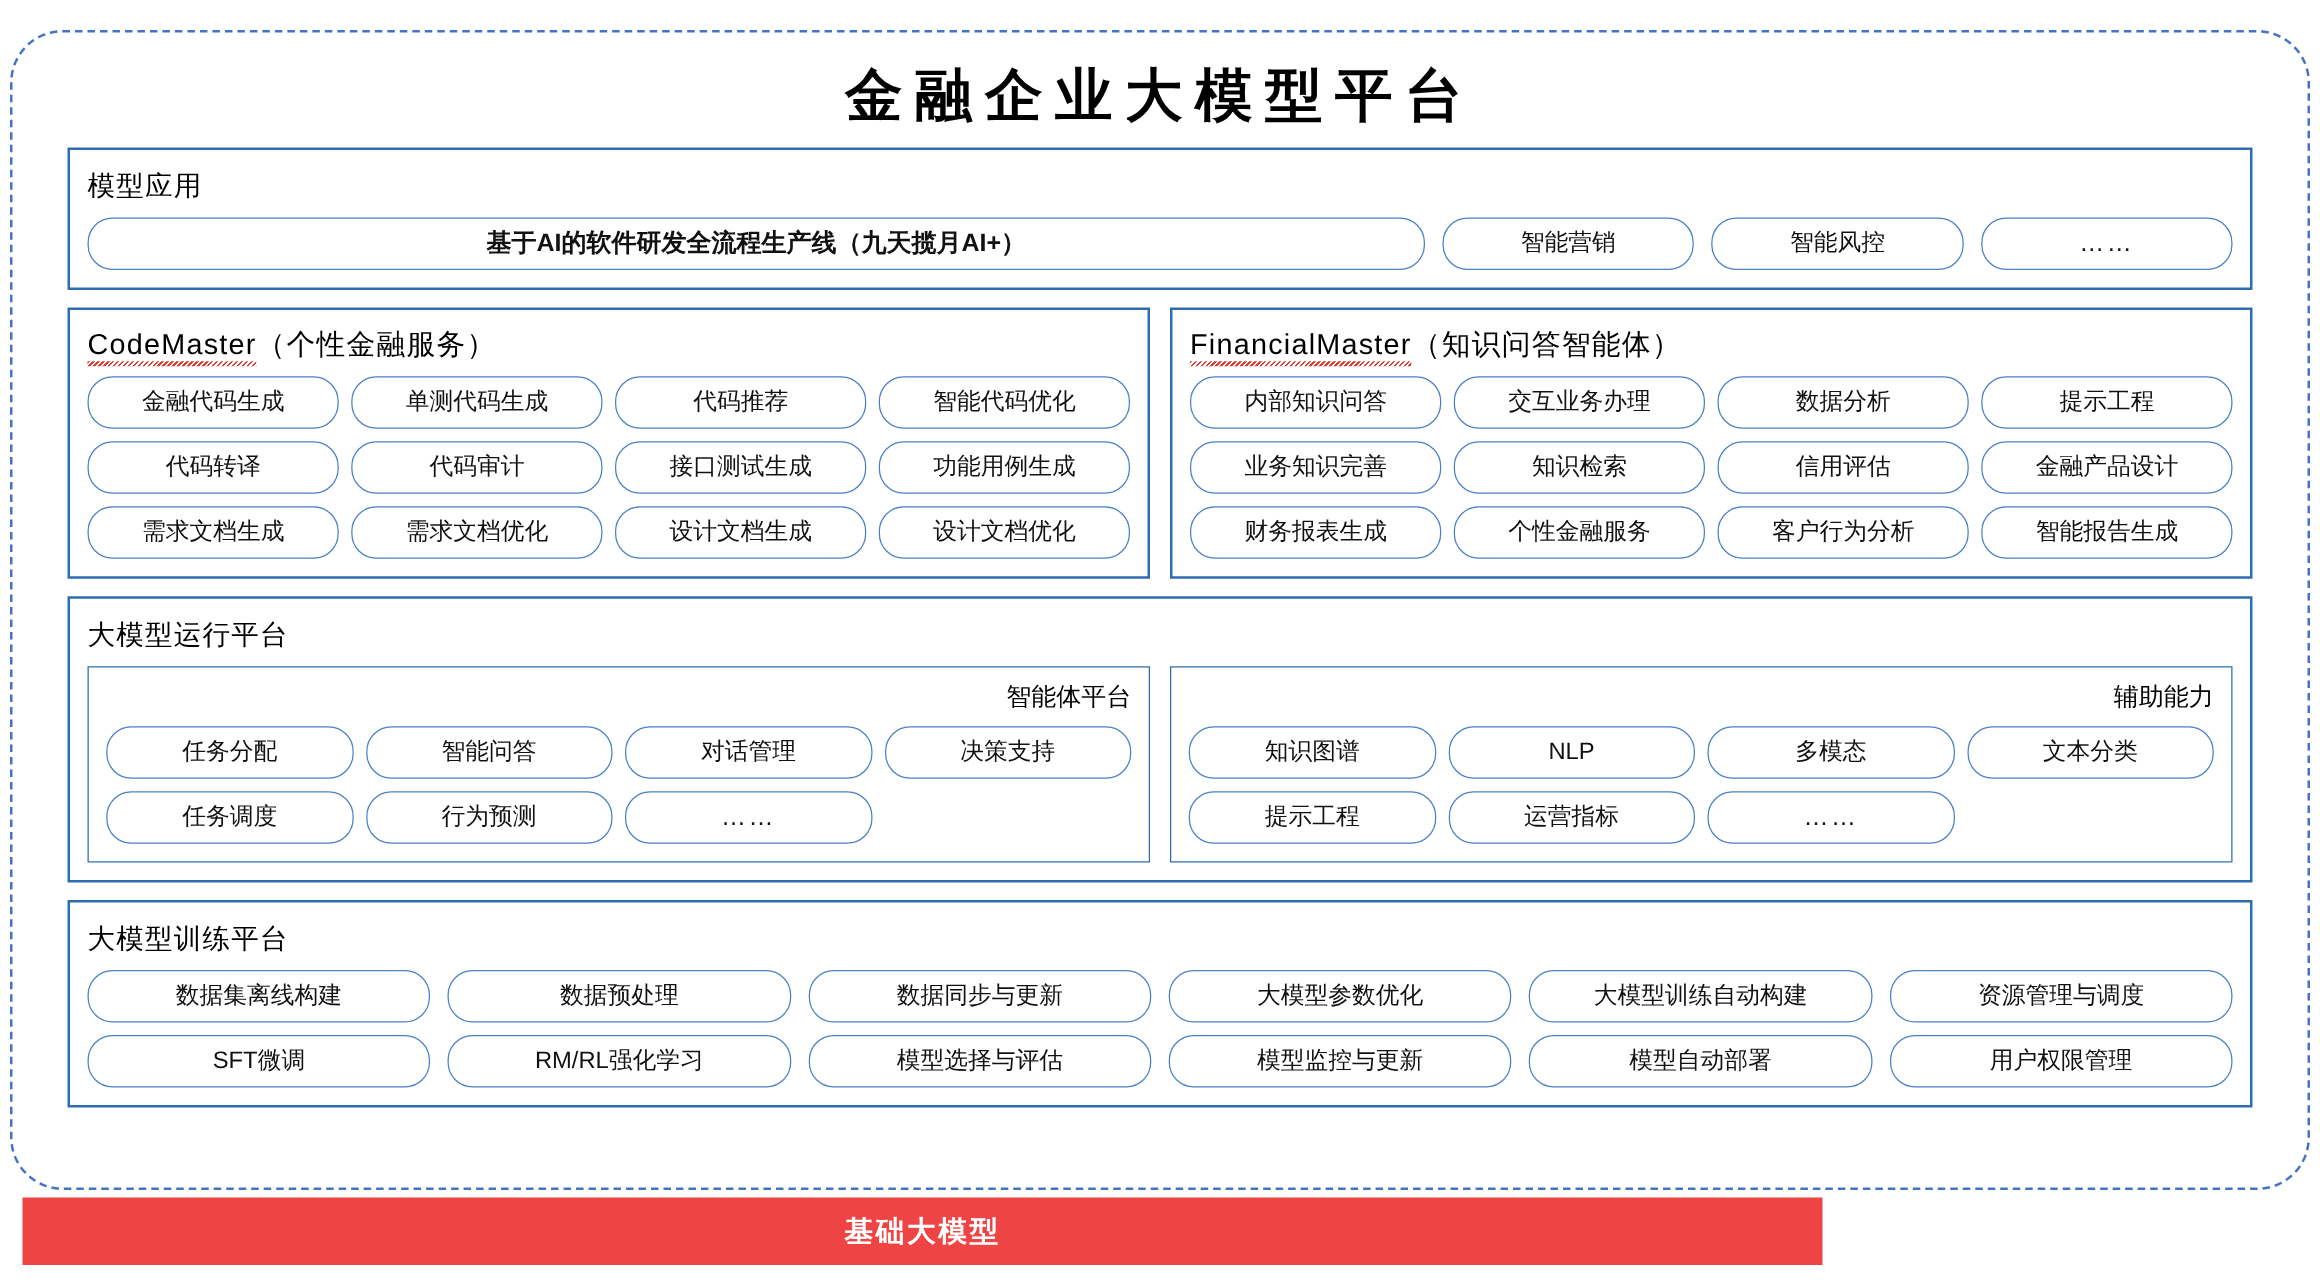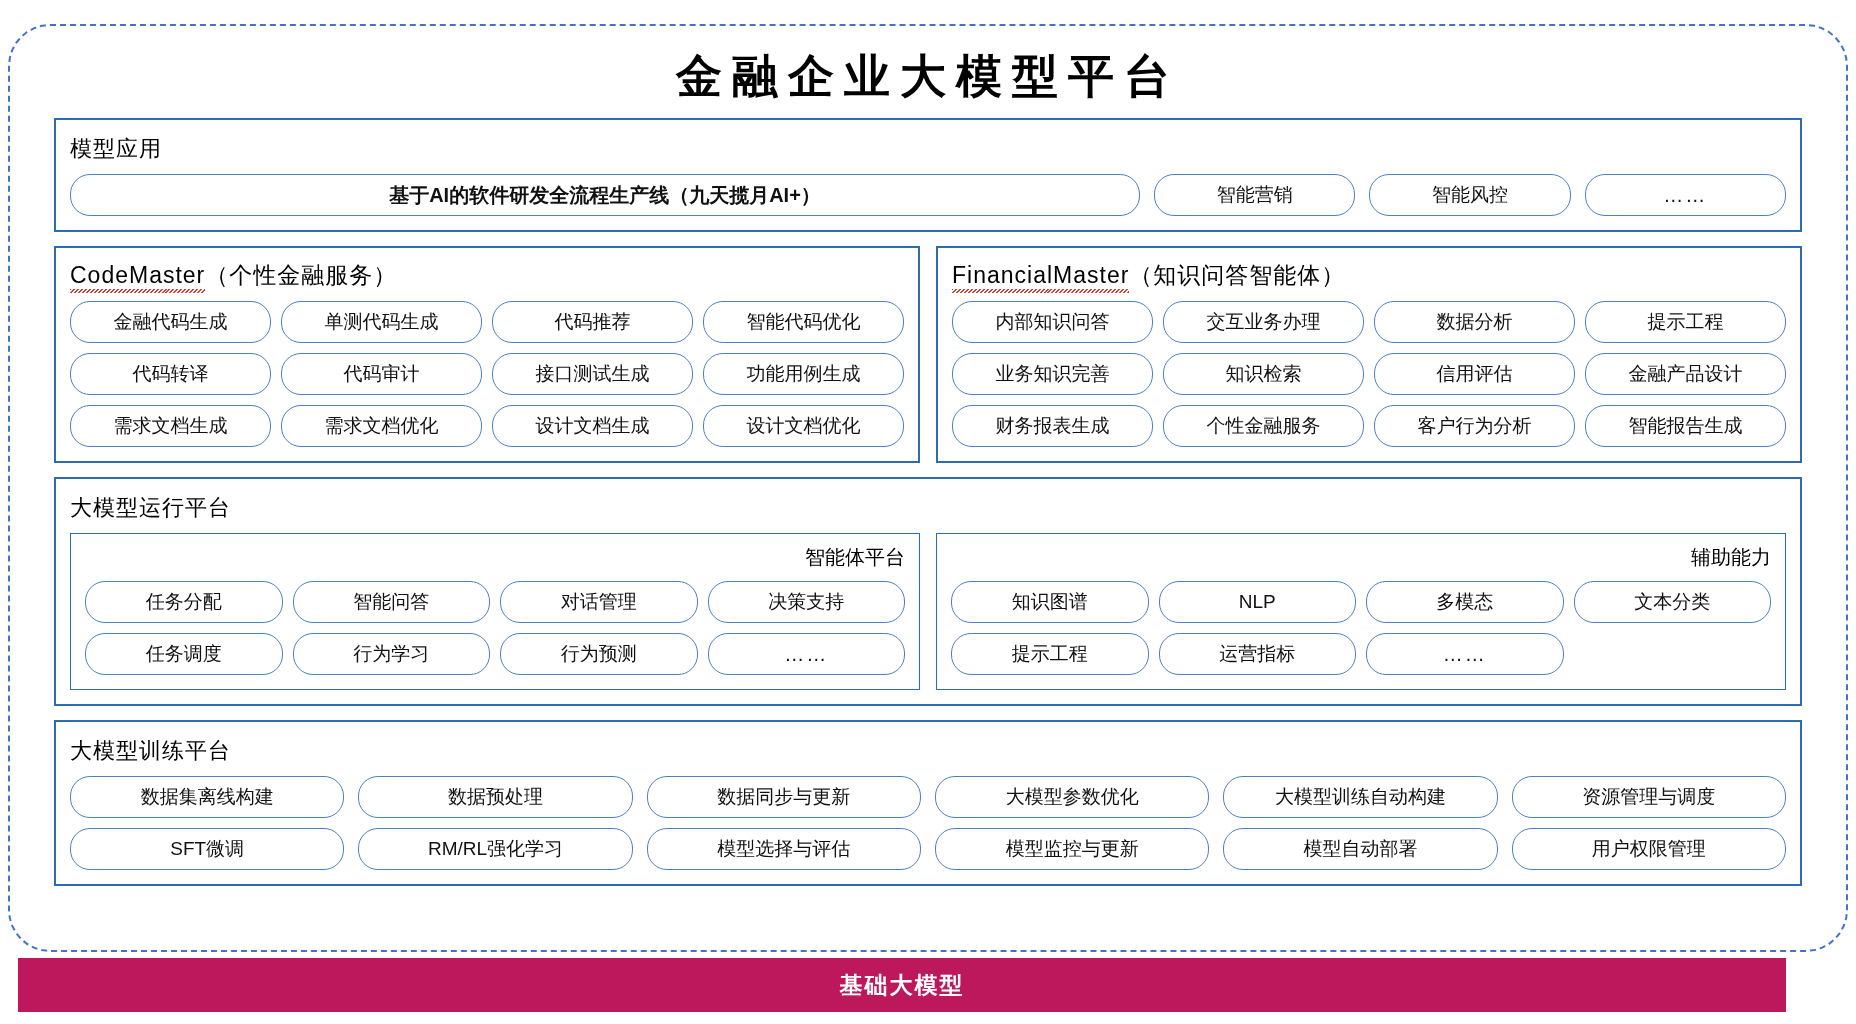--- a/index.html
+++ b/index.html
@@ -161,23 +161,23 @@
     display: grid;
     grid-template-columns: repeat(6, 1fr);
     gap: 10px 14px;
   }
 
   
   .footer-bar {
     position: absolute;
     left: 18px;
     top: 958px;
-    width: 1768px;
+    width: 1440px;
     height: 54px;
-    background: #be185d;
+    background: #ef4444;
     display: flex;
     align-items: center;
     justify-content: center;
   }
   .footer-bar .label {
     color: #ffffff;
     font-size: 23px;
     font-weight: 700;
     letter-spacing: 2px;
   }
@@ -251,21 +251,20 @@
       <div class="runtime-inner-row">
 
         <div class="sub-panel">
           <div class="sub-title">智能体平台</div>
           <div class="grid4">
             <div class="pill">任务分配</div>
             <div class="pill">智能问答</div>
             <div class="pill">对话管理</div>
             <div class="pill">决策支持</div>
             <div class="pill">任务调度</div>
-            <div class="pill">行为学习</div>
             <div class="pill">行为预测</div>
             <div class="pill dots">……</div>
           </div>
         </div>
 
         <div class="sub-panel">
           <div class="sub-title">辅助能力</div>
           <div class="grid4">
             <div class="pill">知识图谱</div>
             <div class="pill">NLP</div>

